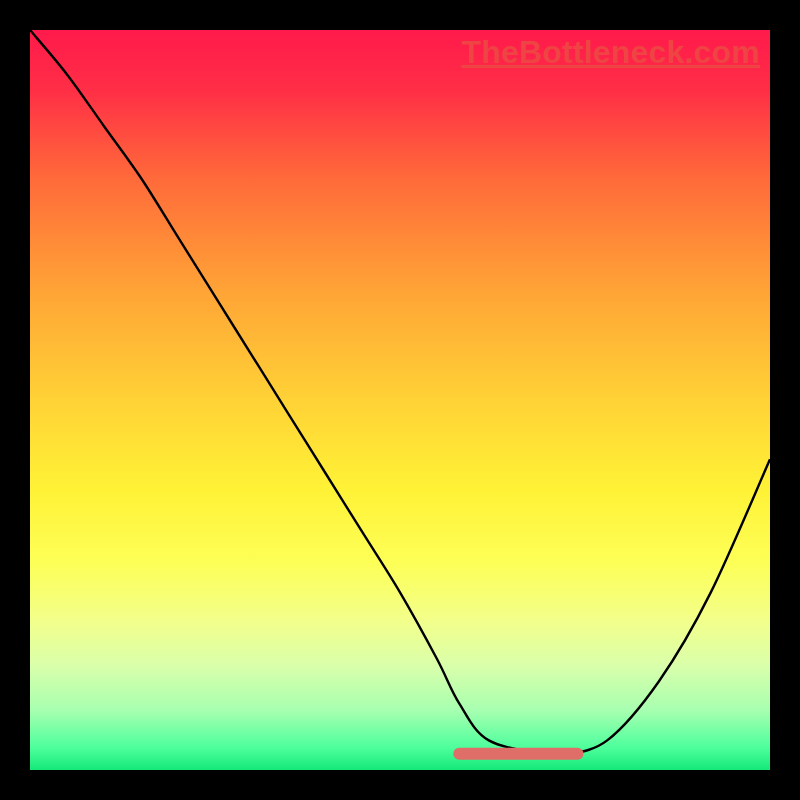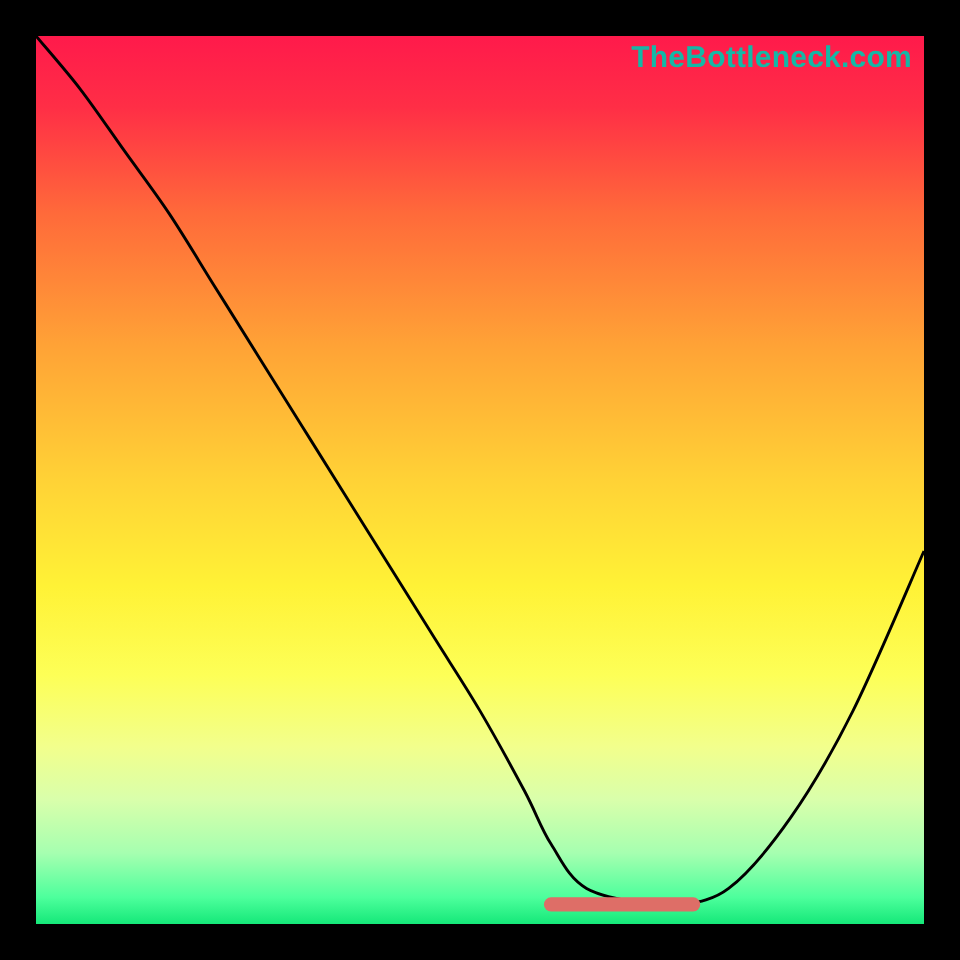--- a/index.html
+++ b/index.html
@@ -20,24 +20,25 @@
   }
   .gradient-bg {
     position: absolute;
     inset: 0;
   }
   .watermark {
     position: absolute;
     top: 4px;
     right: 10px;
     font-family: Arial, Helvetica, sans-serif;
-    font-size: 25px;
+    font-size: 32px;
     font-weight: 600;
-    color: #14b8a6;
+    color: #ef4444;
     letter-spacing: 0.2px;
+    text-decoration: underline;
   }
   .curve {
     position: absolute;
     inset: 0;
   }
 </style>
 </head>
 <body>
 
 <div class="frame">

